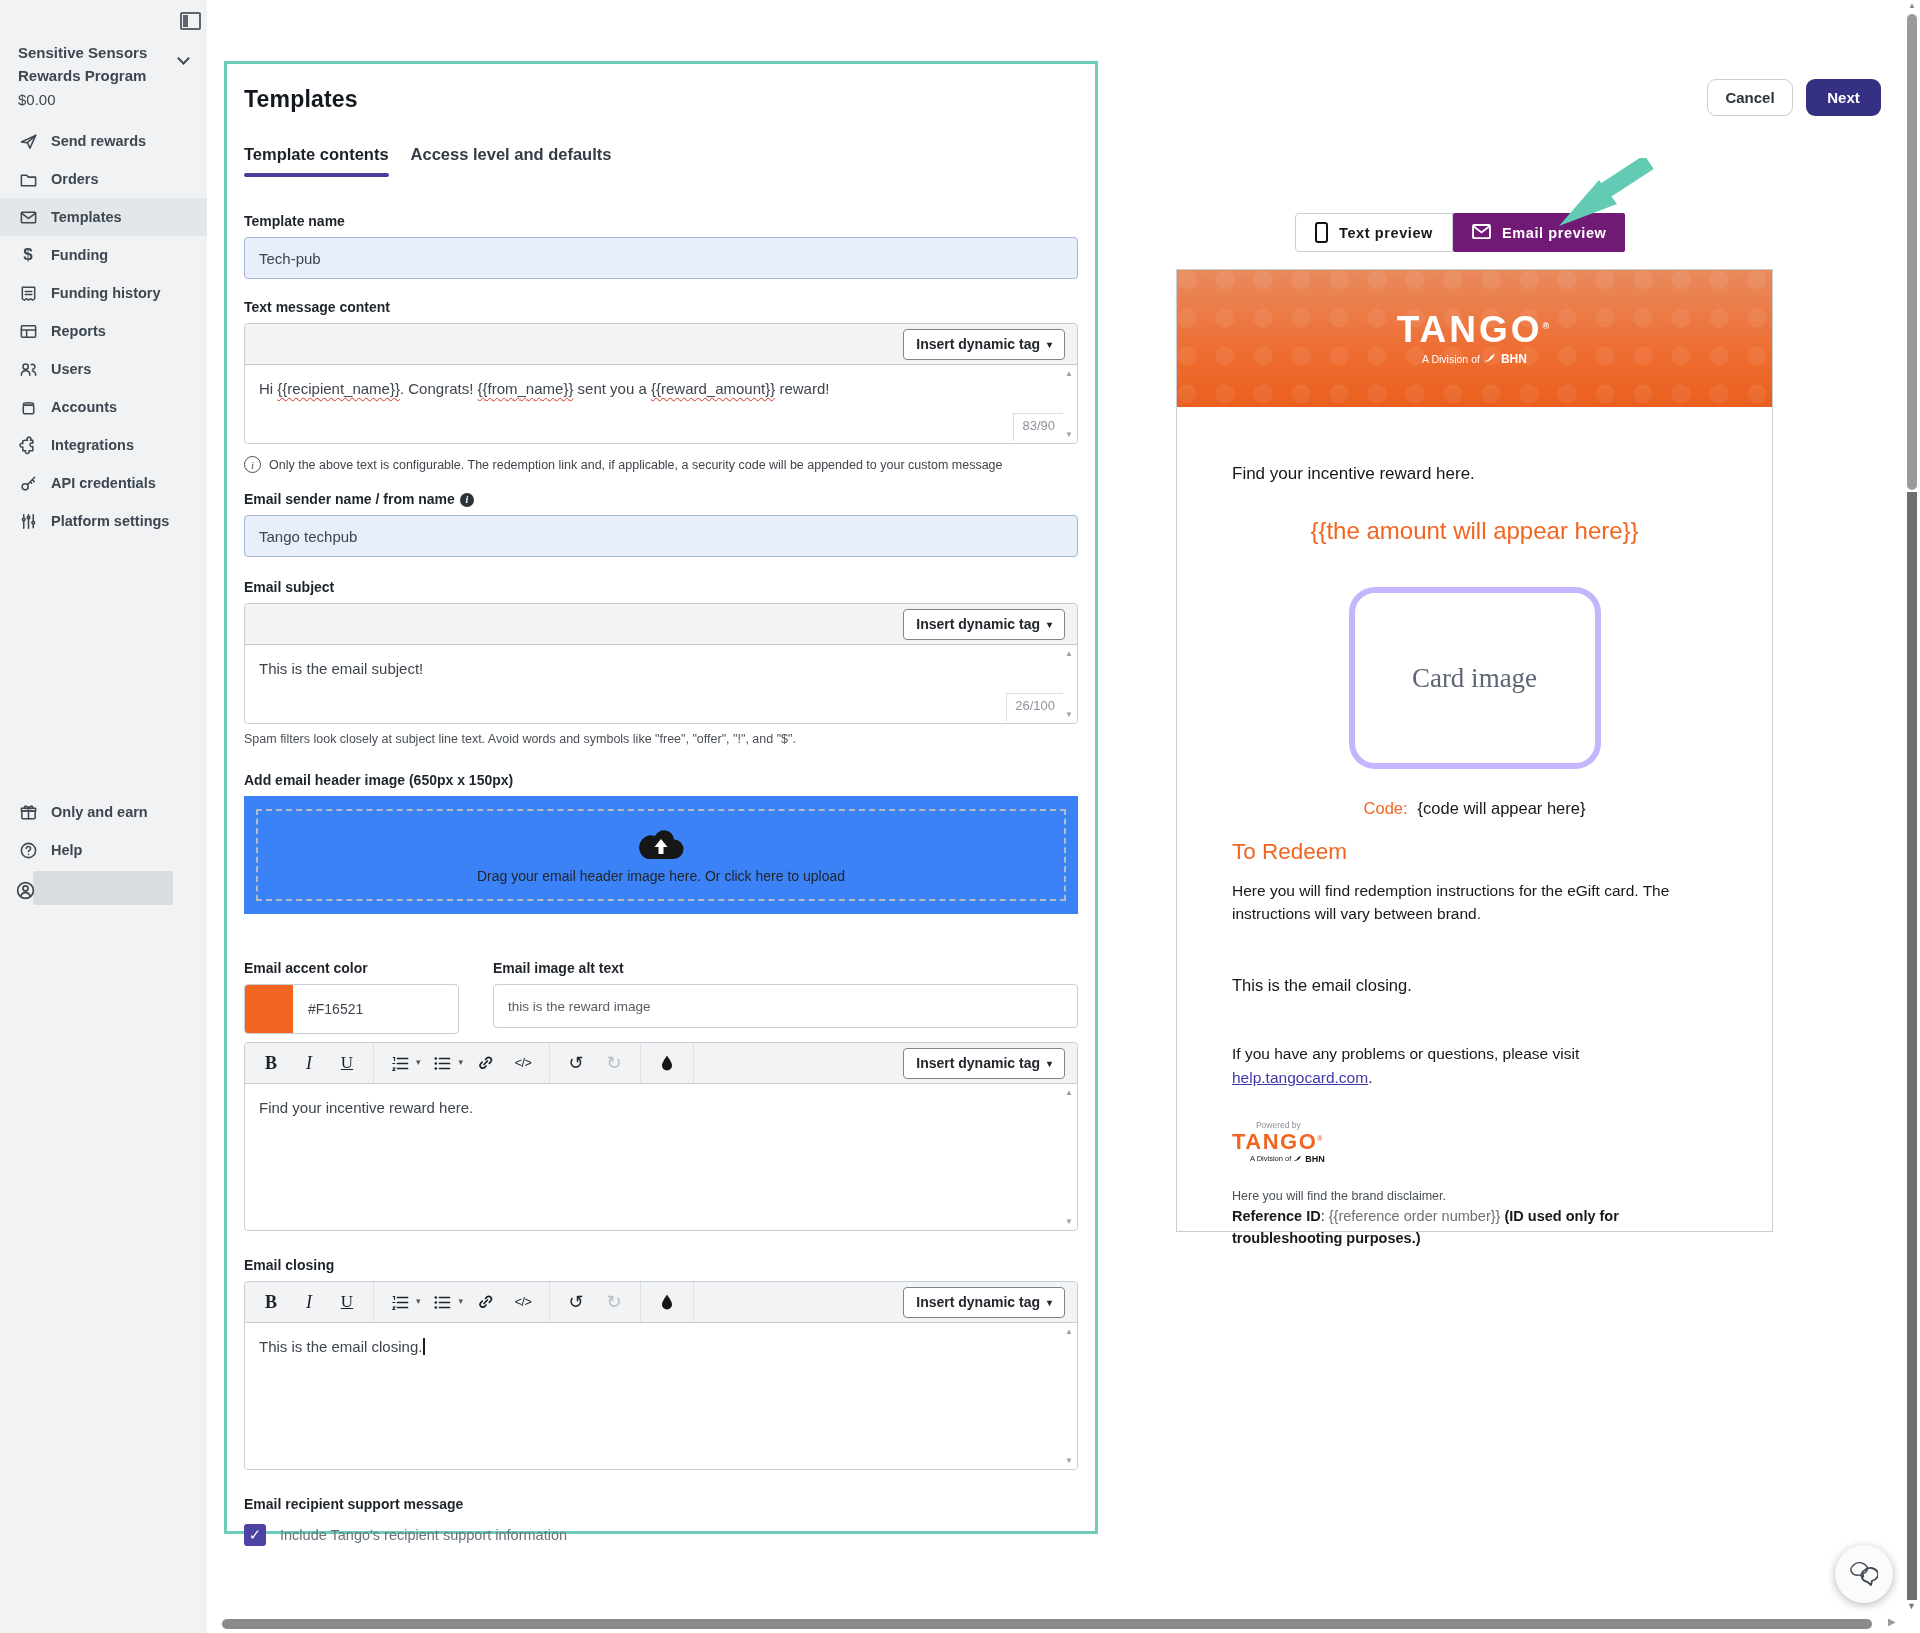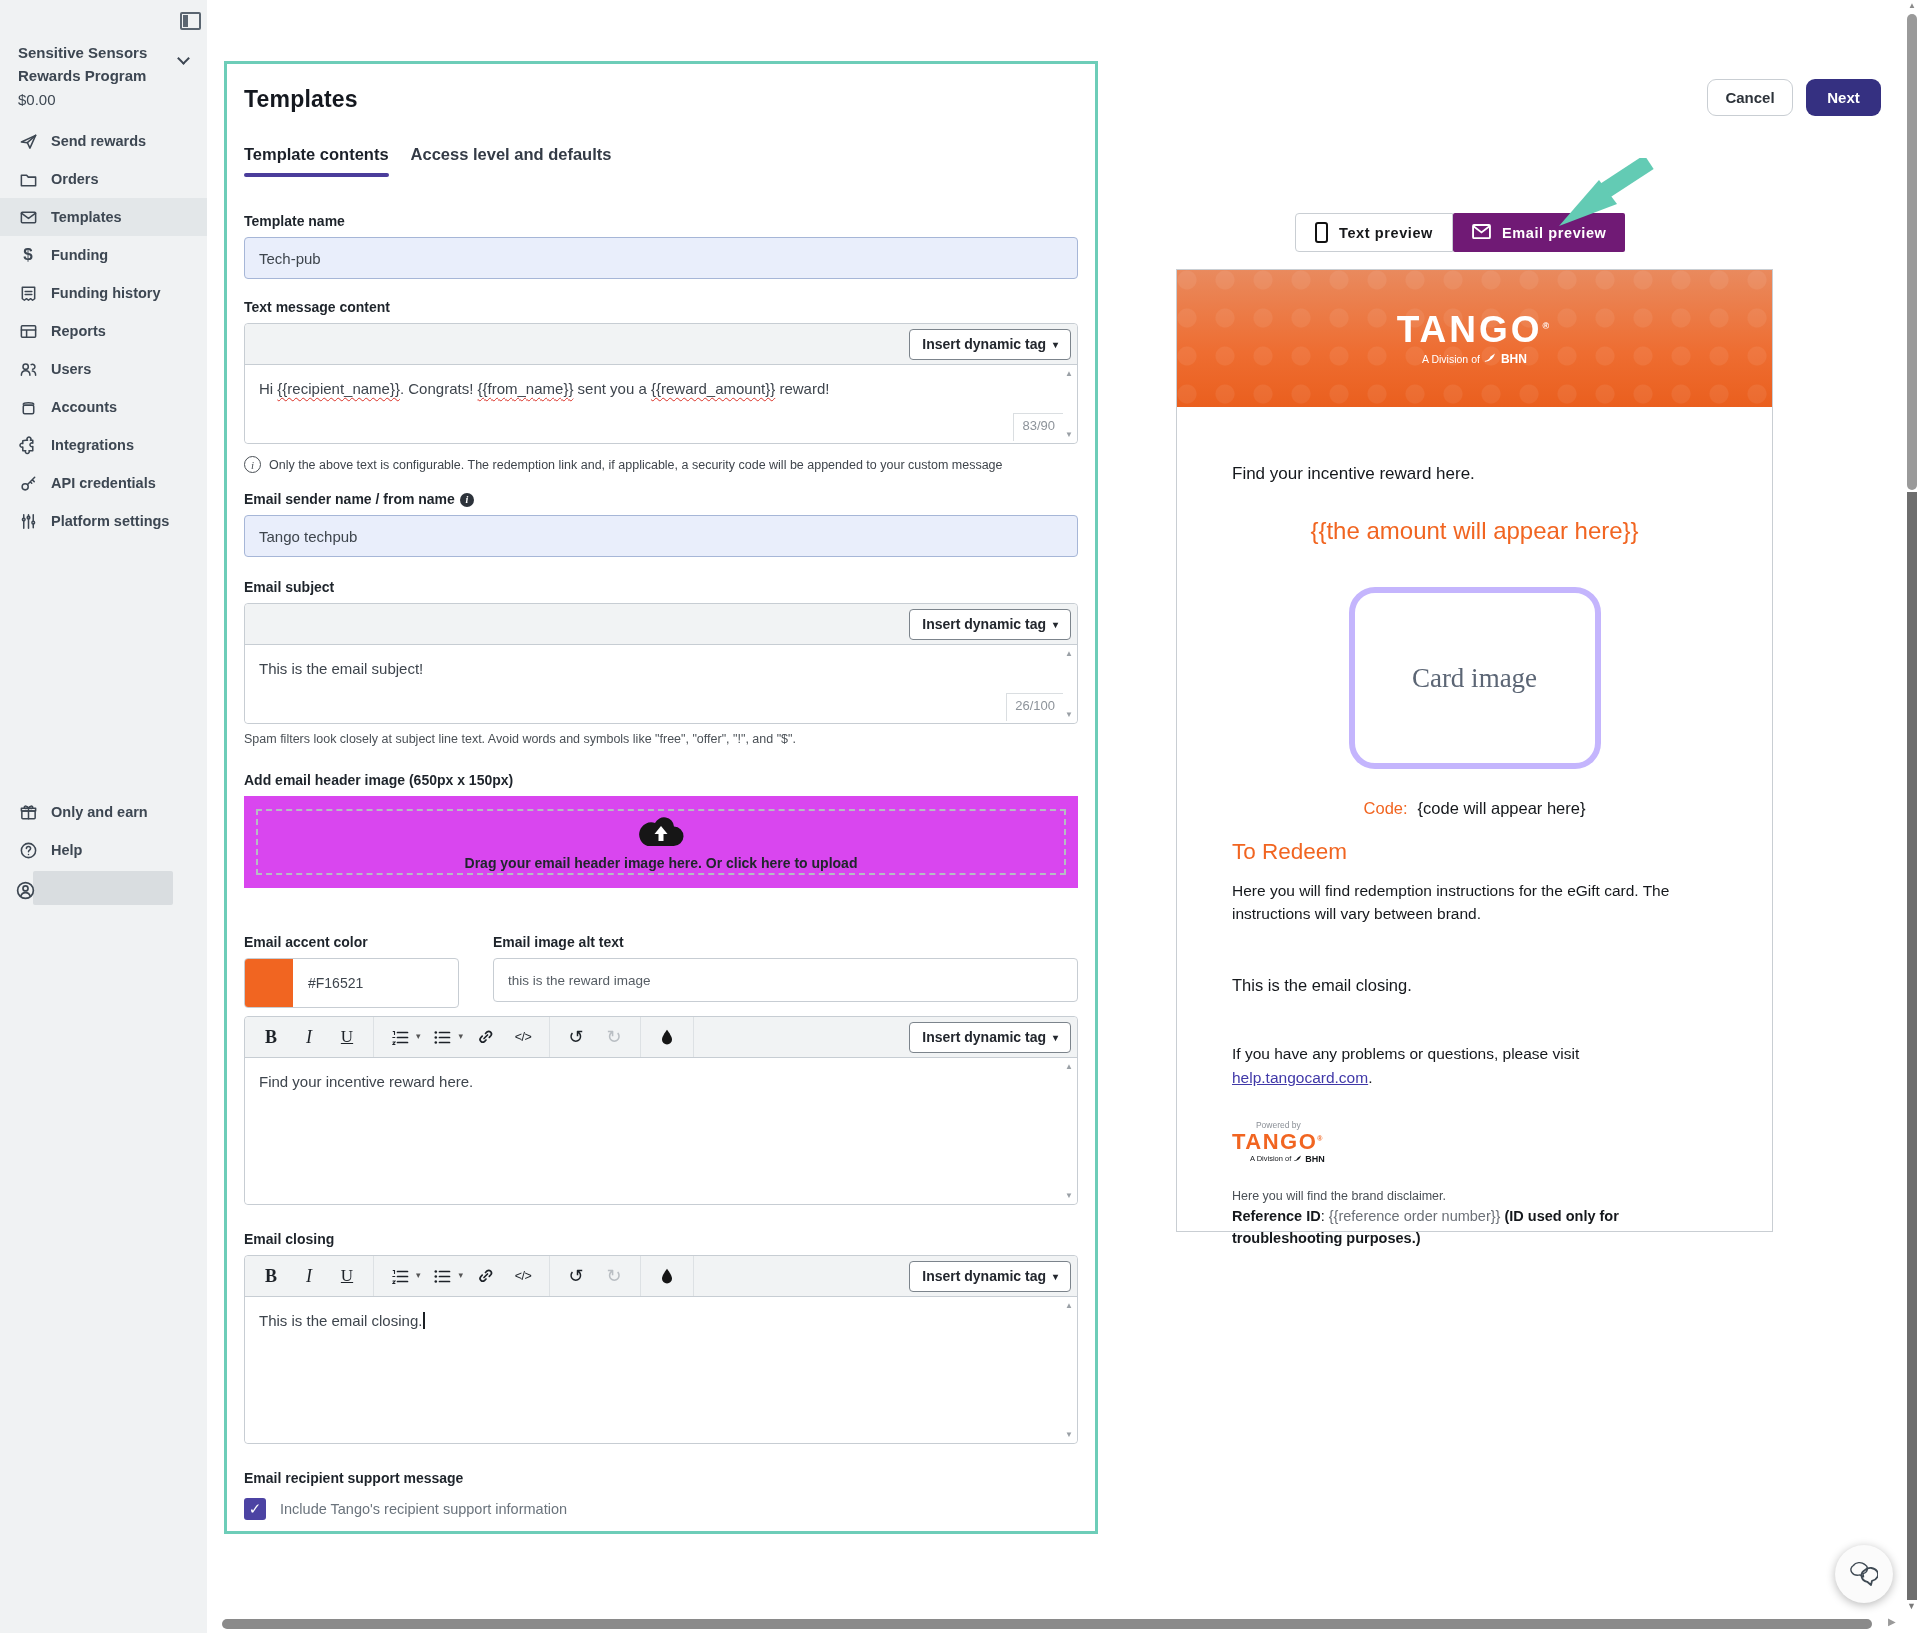--- a/index.html
+++ b/index.html
@@ -34,35 +34,35 @@
   .panel h1 { font-size:23px; color:#14181f; letter-spacing:.2px; }
   .tabs { display:flex; gap:22px; margin-top:32px; }
   .tab { font-size:16.5px; font-weight:bold; color:#343b46; padding-bottom:13px; position:relative; cursor:pointer; }
   .tab.active { color:#1b2029; }
   .tab.active::after { content:""; position:absolute; left:0; right:0; bottom:0; height:4px; border-radius:2px; background:#4b3d9b; }
   .field-label { display:block; font-weight:bold; font-size:14px; color:#1e242b; }
   .mt { margin-top:8px; }
   .input { height:42px; border:1px solid #a6b6d7; background:#e9eefb; border-radius:4px; font-size:15px; color:#3e454d; padding:0 14px; display:flex; align-items:center; width:100%; }
   .input.white { background:#fff; border-color:#c7cdd3; height:44px; font-size:13.5px; color:#565d64; }
   .composer { border:1px solid #c7cdd3; border-radius:4px; }
-  .composer-toolbar { background:#f1f3f4; border-bottom:1px solid #c7cdd3; height:41px; display:flex; align-items:center; justify-content:flex-end; padding:0 6px; border-radius:4px 4px 0 0; }
+  .composer-toolbar { background:#f1f3f4; border-bottom:1px solid #c7cdd3; height:41px; display:flex; align-items:center; justify-content:flex-end; padding:0 12px; border-radius:4px 4px 0 0; }
   .composer-toolbar.with-icons { justify-content:space-between; padding-left:0; }
   .idt-btn { background:#fff; border:1px solid #7c848c; border-radius:4px; font-weight:bold; font-size:14px; color:#23272e; height:31px; padding:0 12px; display:flex; align-items:center; gap:7px; cursor:pointer; white-space:nowrap; }
   .idt-btn .caret { font-size:10px; }
   .composer-body { position:relative; background:#fff; font-size:15px; color:#3e454d; padding:15px 26px 15px 14px; border-radius:0 0 4px 4px; }
   .composer-body.h78 { height:78px; }
   .composer-body.h146 { height:146px; }
   .counter { position:absolute; right:14px; bottom:2px; color:#8d939a; font-size:13px; background:#fff; border-left:1px solid #dadee1; border-top:1px solid #dadee1; padding:4px 8px 8px; }
   .vscroll { position:absolute; right:3px; top:4px; bottom:4px; width:10px; display:flex; flex-direction:column; justify-content:space-between; align-items:center; color:#9aa0a6; font-size:8px; }
   .squig { text-decoration:underline; text-decoration-style:wavy; text-decoration-color:#d93025; text-decoration-thickness:1px; text-underline-offset:3px; }
   .note { display:flex; gap:8px; align-items:center; color:#3f454c; font-size:12.5px; margin-top:12px; }
   .note-i { width:17px; height:17px; flex:0 0 17px; border:1.4px solid #4a5056; border-radius:50%; display:flex; align-items:center; justify-content:center; font-size:11px; font-family:"Liberation Serif",serif; font-style:italic; color:#4a5056; }
   .label-i { display:inline-flex; width:14px; height:14px; border-radius:50%; background:#2c3publi; background:#2c323a; color:#fff; font-size:10px; font-family:"Liberation Serif",serif; font-style:italic; align-items:center; justify-content:center; margin-left:5px; vertical-align:1px; }
   .helper { color:#4a5056; font-size:12.5px; margin-top:8px; }
-  .upload-outer { background:#d946ef; padding:13px 12px; height:92px; cursor:pointer;font-weight:bold; }
+  .upload-outer { background:#3b82f6; padding:13px 12px; height:118px; cursor:pointer; }
   .upload-inner { border:2px dashed #b6bcc3; height:100%; display:flex; flex-direction:column; align-items:center; justify-content:center; gap:8px; }
   .upload-text { font-size:14px; color:#20262c; }
   .two-col { display:flex; gap:34px; }
   .col-accent { width:215px; flex:0 0 215px; }
   .col-alt { flex:1; }
   .accent-box { width:215px; height:50px; border:1px solid #c7cdd3; border-radius:4px; background:#fff; display:flex; align-items:center; overflow:hidden; cursor:pointer; }
   .swatch { width:48px; height:100%; background:#F16521; }
   .accent-hex { margin-left:15px; font-size:14px; color:#3e454d; }
   .fmt { display:flex; align-items:stretch; height:100%; }
   .fmt-group { display:flex; align-items:center; padding:0 8px; border-right:1px solid #dde1e4; gap:2px; }

